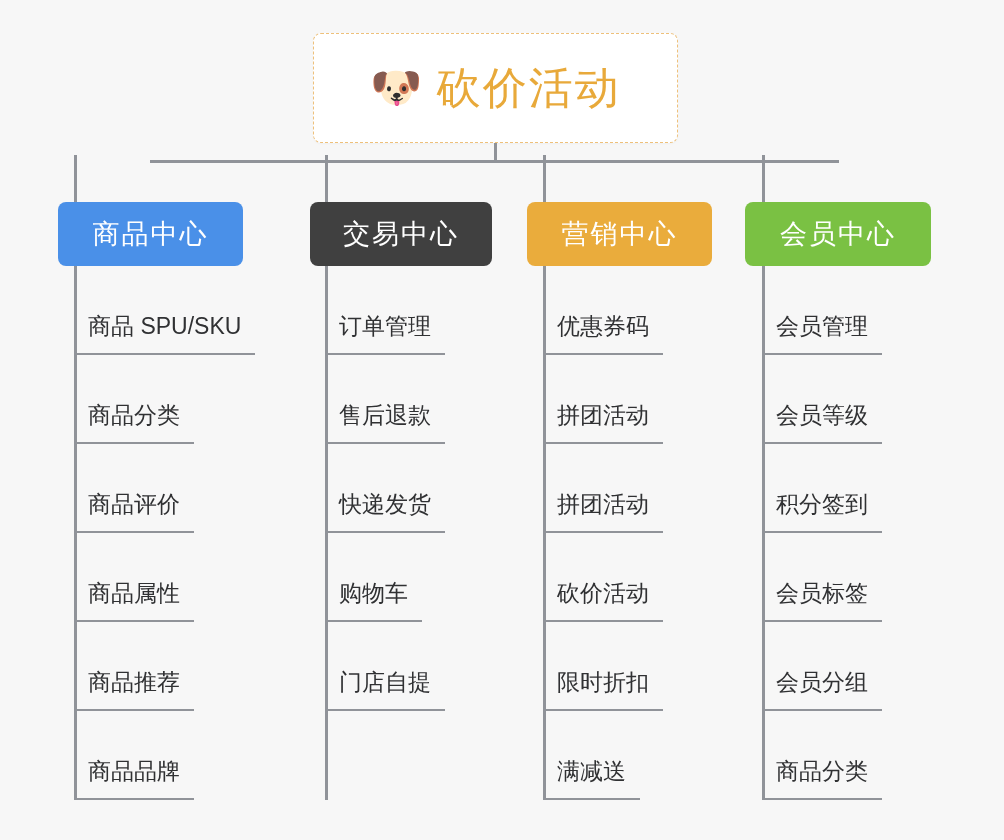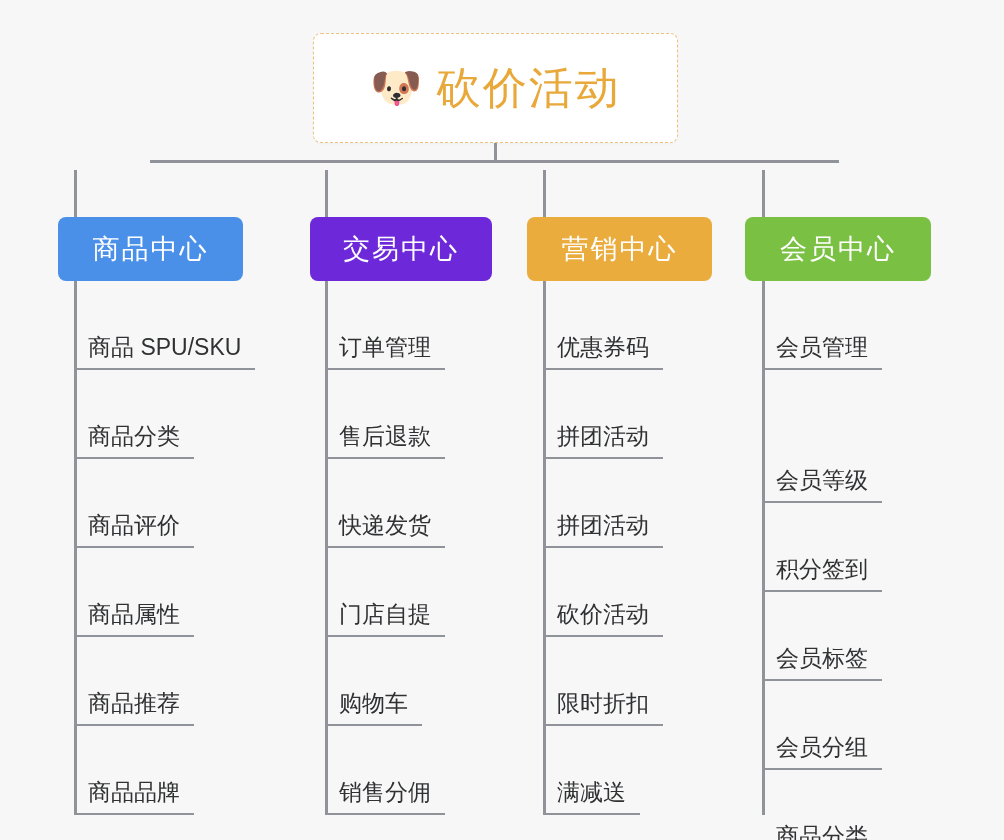--- a/index.html
+++ b/index.html
@@ -63,21 +63,21 @@
   .conn-bus {         
     left: 150px;
     top: 160px;
     width: 689px;
     height: 3px;
   }
 
   
   .column {
     position: absolute;
-    top: 217px;
+    top: 202px;
   }
   .col-drop {         
     position: absolute;
     top: -47px;
     width: 3px;
     height: 47px;
     background: #909399;
   }
   .cat-box {
     position: relative;
@@ -108,21 +108,21 @@
     height: 89px;
     box-sizing: border-box;
     display: flex;
     align-items: flex-end;
   }
   .leaf-label {
     display: inline-block;
     font-size: 23px;
     color: #303133;
     white-space: nowrap;
-    padding: 0 14px 6px 14px;
+    padding: 0 14px 12px 14px;
     border-bottom: 2px solid #909399;
     line-height: 1.25;
   }
 </style>
 </head>
 <body style="background: rgb(247, 247, 247);">
 
 <div id="mindmap">
 
   <div class="root-node" style="border-color: rgb(238, 192, 122); background: rgb(255, 255, 255);">
@@ -156,42 +156,39 @@
           <li class="leaf-item" style="padding-left: 16px;">
             <span class="leaf-label">商品推荐</span>
           </li>
           <li class="leaf-item" style="padding-left: 16px;">
             <span class="leaf-label">商品品牌</span>
           </li>
         </ul>
       </div>
       <div class="column" style="left: 310px; width: 182px;">
         <div class="col-drop" style="left: 15px; background: rgb(144, 147, 153);"></div>
-        <div class="cat-box" style="background: #6d28d9; text-align: right;">
+        <div class="cat-box" style="background: #404040; text-align: right;">
           <span>交易中心</span>
         </div>
         <div class="leaf-spine" style="left: 15px; background: rgb(144, 147, 153); height: 534px;"></div>
         <ul class="leaf-list">
           <li class="leaf-item" style="padding-left: 15px;">
             <span class="leaf-label">订单管理</span>
           </li>
           <li class="leaf-item" style="padding-left: 15px;">
             <span class="leaf-label">售后退款</span>
           </li>
           <li class="leaf-item" style="padding-left: 15px;">
             <span class="leaf-label">快递发货</span>
           </li>
           <li class="leaf-item" style="padding-left: 15px;">
+            <span class="leaf-label">购物车</span>
+          </li>
+          <li class="leaf-item" style="padding-left: 15px;">
             <span class="leaf-label">门店自提</span>
-          </li>
-          <li class="leaf-item" style="padding-left: 15px;">
-            <span class="leaf-label">购物车</span>
-          </li>
-          <li class="leaf-item" style="padding-left: 15px;">
-            <span class="leaf-label">销售分佣</span>
           </li>
         </ul>
       </div>
       <div class="column" style="left: 527px; width: 185px;">
         <div class="col-drop" style="left: 16px; background: rgb(144, 147, 153);"></div>
         <div class="cat-box" style="background: rgb(234, 172, 60);">
           <span>营销中心</span>
         </div>
         <div class="leaf-spine" style="left: 16px; background: rgb(144, 147, 153); height: 534px;"></div>
         <ul class="leaf-list">
@@ -218,21 +215,21 @@
       <div class="column" style="left: 745px; width: 186px;">
         <div class="col-drop" style="left: 17px; background: rgb(144, 147, 153);"></div>
         <div class="cat-box" style="background: rgb(122, 193, 67);">
           <span>会员中心</span>
         </div>
         <div class="leaf-spine" style="left: 17px; background: rgb(144, 147, 153); height: 534px;"></div>
         <ul class="leaf-list">
           <li class="leaf-item" style="padding-left: 17px;">
             <span class="leaf-label">会员管理</span>
           </li>
-          <li class="leaf-item" style="padding-left: 17px; margin-top: 44px;">
+          <li class="leaf-item" style="padding-left: 17px;">
             <span class="leaf-label">会员等级</span>
           </li>
           <li class="leaf-item" style="padding-left: 17px;">
             <span class="leaf-label">积分签到</span>
           </li>
           <li class="leaf-item" style="padding-left: 17px;">
             <span class="leaf-label">会员标签</span>
           </li>
           <li class="leaf-item" style="padding-left: 17px;">
             <span class="leaf-label">会员分组</span>

